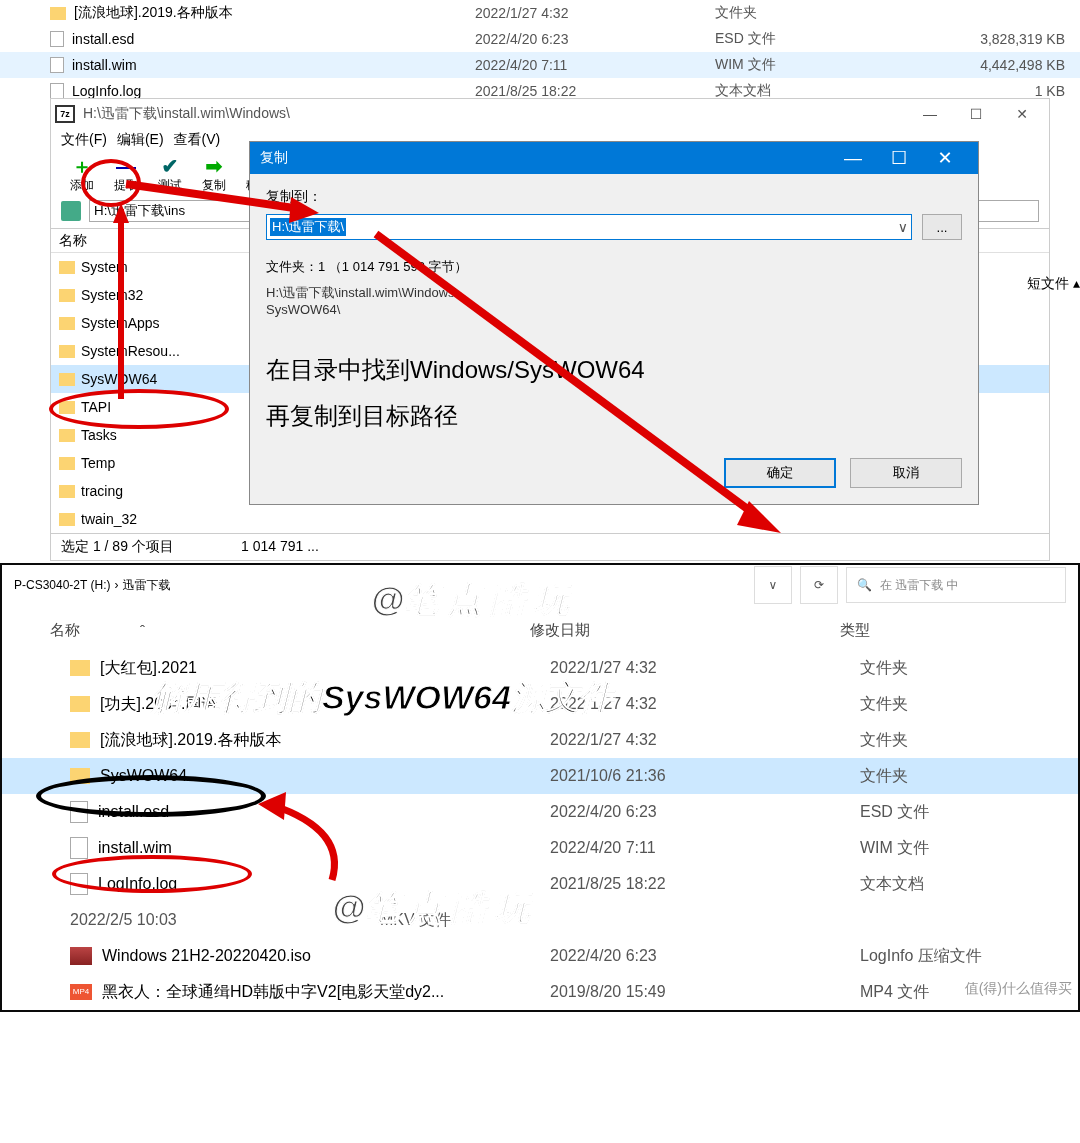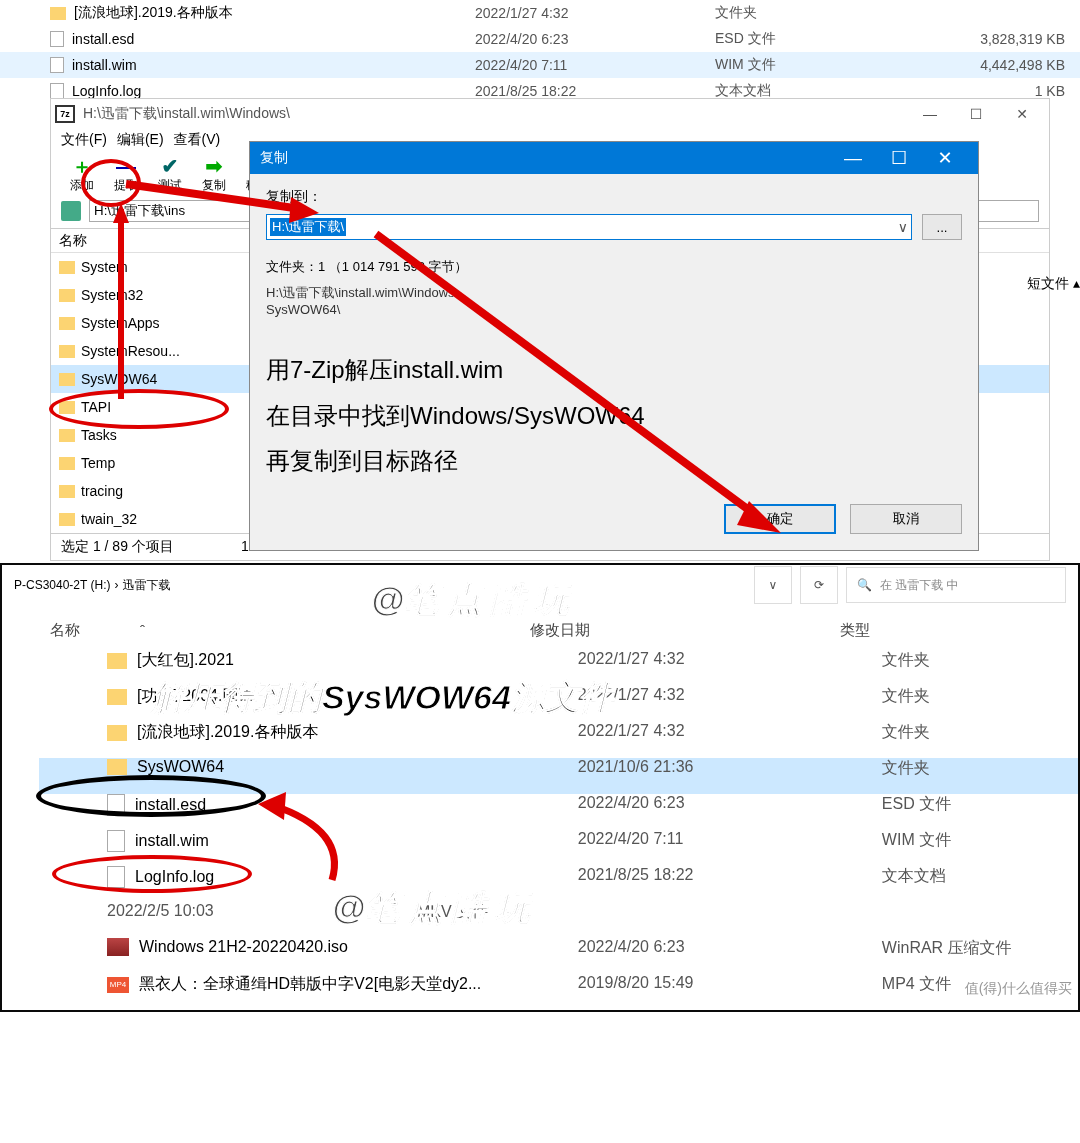--- a/index.html
+++ b/index.html
@@ -59,21 +59,21 @@
 .red-arrow { position: absolute; z-index: 15; pointer-events: none; }
 .explorer-bottom { border: 2px solid #0a0a0a; margin-top: 2px; position: relative; }
 .eb-crumbs { display: flex; align-items: center; height: 40px; padding: 0 12px; font-size: 12px; gap: 8px; }
 .eb-path { flex: 1; display: flex; align-items: center; gap: 4px; }
 .eb-iconbtn { width: 38px; height: 38px; border: 1px solid #ddd; display: flex; align-items: center; justify-content: center; color: #555; }
 .eb-search { flex: 0 0 220px; color: #888; padding-left: 10px; border: 1px solid #ddd; height: 36px; display: flex; align-items: center; gap: 8px; }
 .eb-head { display: flex; padding: 16px 0 10px 48px; color: #444; font-size: 15px; }
 .eb-hcol1 { width: 480px; display:flex; align-items:center; gap: 60px; }
 .eb-hcol2 { width: 310px; }
 .eb-hcol3 { width: 200px; }
-.eb-row { display: flex; align-items: flex-start; height: 36px; padding-left: 68px; font-size: 16px; margin-left: 37px; }
+.eb-row { display: flex; align-items: center; height: 36px; padding-left: 68px; font-size: 16px; }
 .eb-row.sel { background: #cce8ff; }
 .eb-name { width: 480px; display: flex; align-items: center; gap: 10px; }
 .eb-date { width: 310px; color: #555; }
 .eb-type { width: 200px; color: #555; }
 .fb-icon { width: 20px; height: 16px; background: #fcd472; }
 .ff-icon { width: 18px; height: 22px; background: #fff; border: 1px solid #aaa; }
 .mkv-icon { width: 22px; height: 16px; background: #8bc34a; font-size: 8px; color: #fff; text-align:center; line-height:16px; }
 .rar-icon { width: 22px; height: 18px; background: linear-gradient(#b44,#822); }
 .mp4-icon { width: 22px; height: 16px; background: #e53; font-size: 8px; color: #fff; text-align:center; line-height:16px; }
 .anno2 { position: absolute; left: 150px; top: 110px; font-size: 34px; font-style: italic; font-weight: bold; z-index: 20; -webkit-text-stroke: 1px #fff; }
@@ -260,21 +260,20 @@
           <input style="">
           <span class="sel-text">H:\迅雷下载\</span>
           <span class="dd">∨</span>
         </div>
         <button class="cd-browse">...</button>
       </div>
       <div class="cd-info">文件夹：1     （1 014 791 598 字节）</div>
       <div class="cd-srcpath">H:\迅雷下载\install.wim\Windows\
 SysWOW64\</div>
       <div class="cd-instr">
-        <div>用7-Zip解压install.wim</div>
         <div>在目录中找到Windows/SysWOW64</div>
         <div>再复制到目标路径</div>
       </div>
       <div class="cd-btns">
         <button class="cd-btn ok">确定</button>
         <button class="cd-btn">取消</button>
       </div>
     </div>
   </div>
 
@@ -384,21 +383,21 @@
       <div class="eb-row">
         <div class="eb-date">2022/2/5 10:03</div>
         <div class="eb-type">MKV 文件</div>
       </div>
       <div class="eb-row">
         <div class="eb-name">
           <div class="rar-icon"></div>
           <span>Windows 21H2-20220420.iso</span>
         </div>
         <div class="eb-date">2022/4/20 6:23</div>
-        <div class="eb-type">WinRAR 压缩文件</div>
+        <div class="eb-type">LogInfo 压缩文件</div>
       </div>
       <div class="eb-row">
         <div class="eb-name">
           <div class="mp4-icon">MP4</div>
           <span>黑衣人：全球通缉HD韩版中字V2[电影天堂dy2...</span>
         </div>
         <div class="eb-date">2019/8/20 15:49</div>
         <div class="eb-type">MP4 文件</div>
       </div>
     </div>

